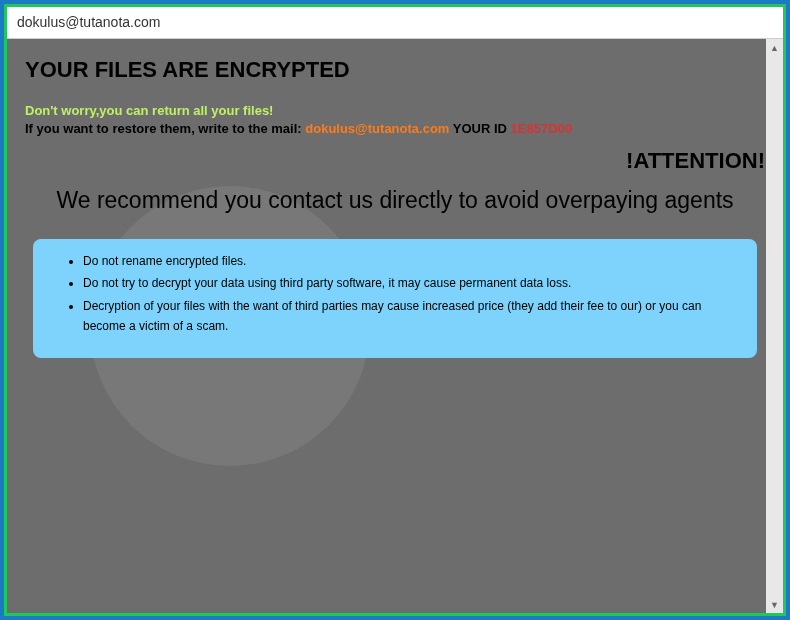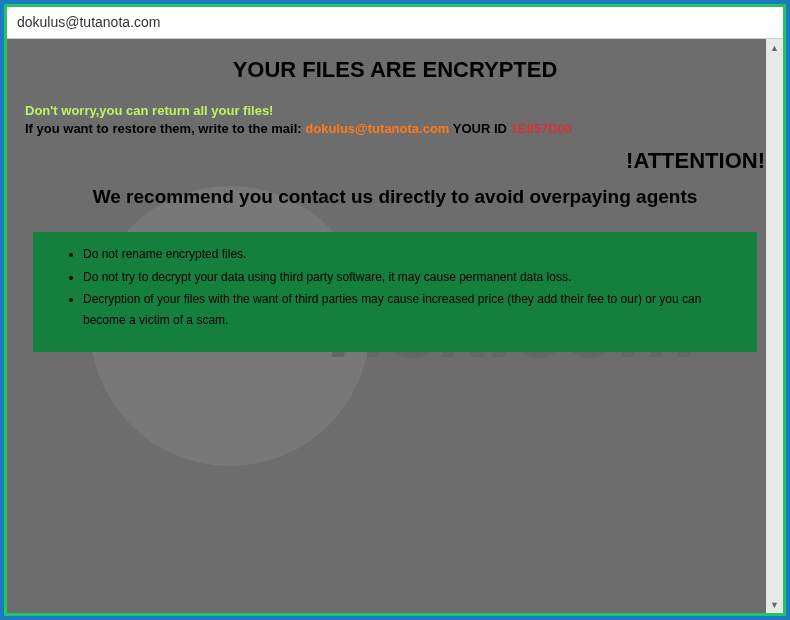--- a/index.html
+++ b/index.html
@@ -65,21 +65,20 @@
       white-space: nowrap;
     }
     .content {
       position: absolute;
       top: 0;
       left: 0;
       right: 0;
       padding: 18px 18px 20px 18px;
     }
     .main-title {
-      text-align: center;
       color: #000;
       font-size: 22px;
       font-weight: bold;
       margin-bottom: 20px;
     }
     .intro-line {
       color: #bef264;
       font-size: 13px;
       font-weight: bold;
       margin-bottom: 3px;
@@ -100,30 +99,31 @@
       text-align: right;
       color: #000;
       font-size: 22px;
       font-weight: bold;
       margin-top: 12px;
       margin-bottom: 8px;
     }
     .recommend {
       text-align: center;
       color: #000;
-      font-size: 19px;
-      font-weight: bold;
+      font-size: 23px;
+      font-weight: normal;
       margin-bottom: 20px;
       line-height: 1.6;
       padding: 0 20px;
     }
     .warning-box {
-      background: #15803d;
+      background: #7dd3fc;
       margin: 0 8px;
       padding: 12px 28px 20px 20px;
+      border-radius: 8px;
     }
     .warning-box ul {
       list-style: disc;
       margin-left: 30px;
     }
     .warning-box li {
       color: #000;
       font-size: 12px;
       line-height: 1.7;
       margin-bottom: 2px;

